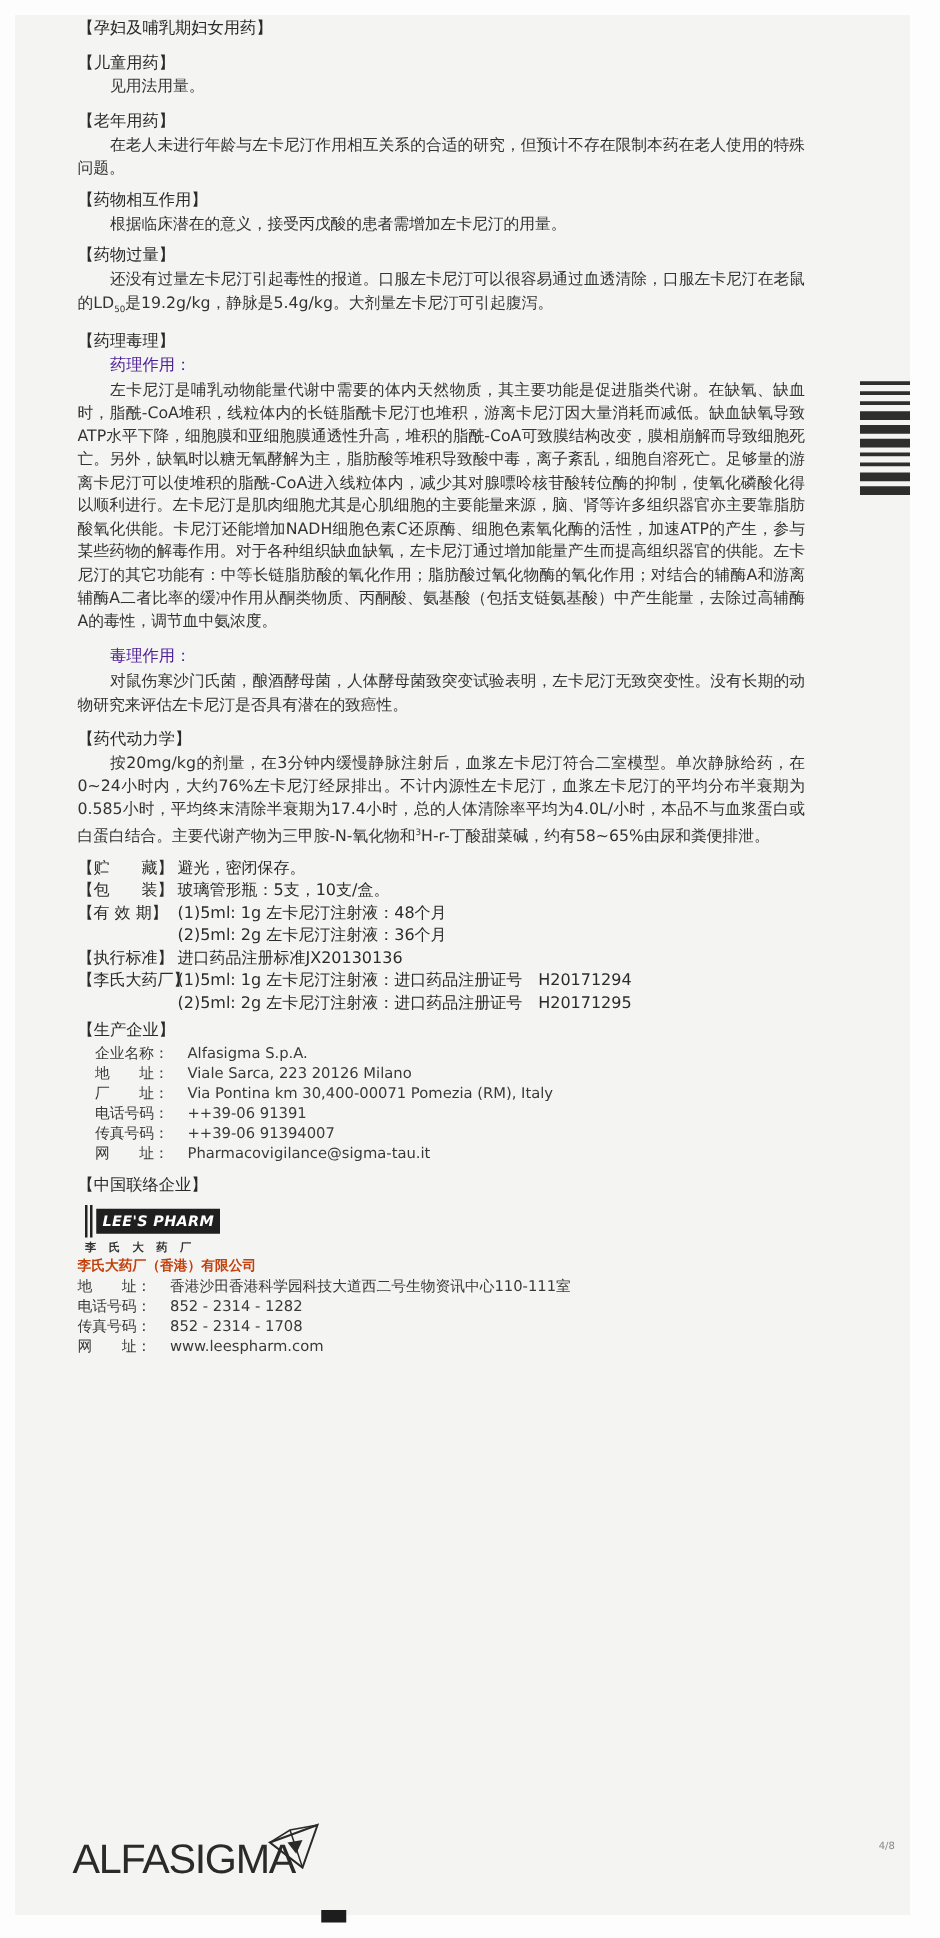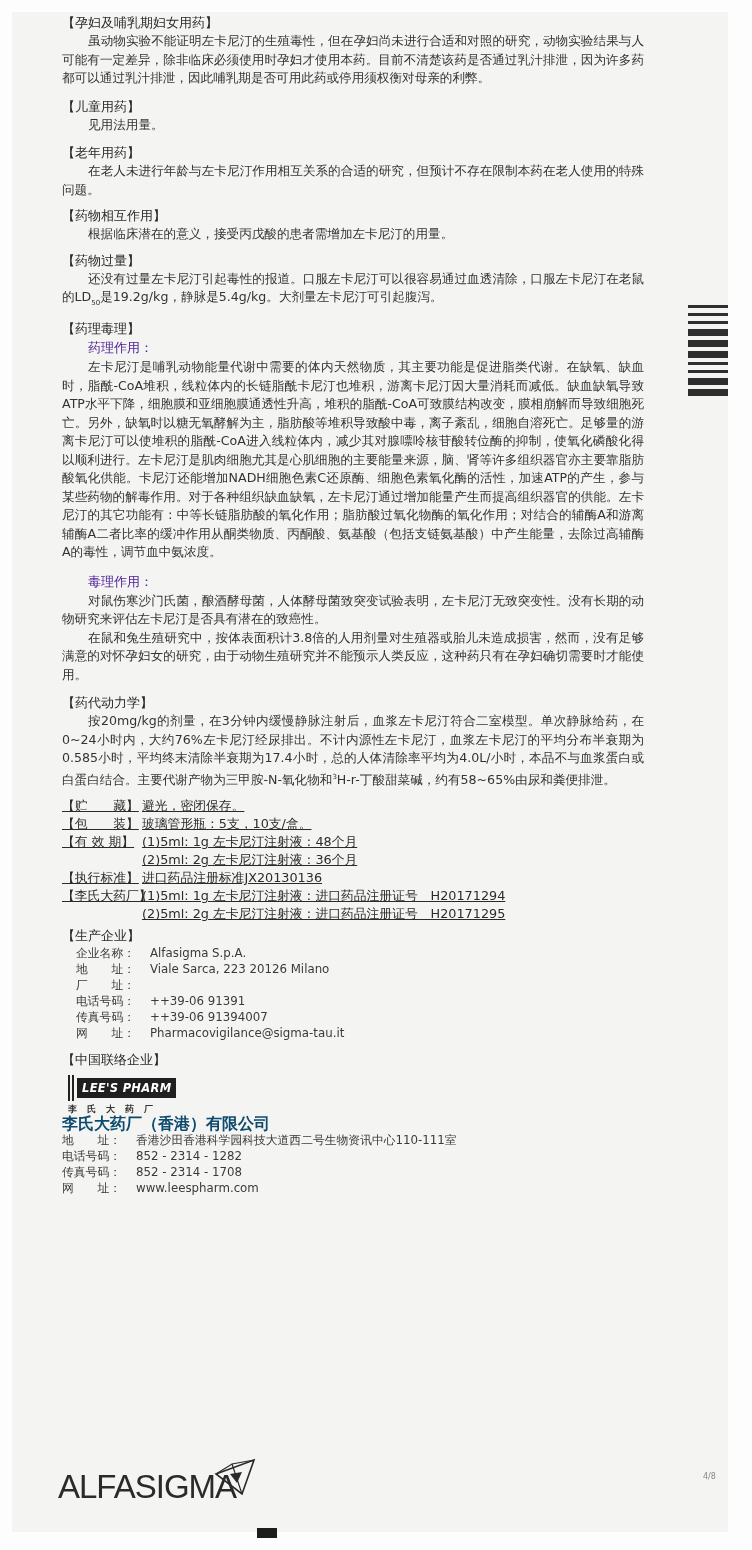--- a/index.html
+++ b/index.html
@@ -3,51 +3,50 @@
 <meta charset="utf-8">
 <style>
   html,body{margin:0;padding:0;background:#fdfdfd;}
   body{width:752px;height:1550px;position:relative;overflow:hidden;font-family:"DejaVu Sans",sans-serif;color:#2b2b2b;}
   .paper{position:absolute;left:12px;top:12px;width:716px;height:1520px;background:#f4f4f3;}
   .content{position:absolute;left:62px;top:14px;width:582px;}
   .sec{margin:0;}
   .h{font-size:13px;line-height:18px;margin:0;color:#2a2a2a;}
   .p{font-size:12.6px;line-height:18.5px;margin:0;text-indent:26px;text-align:justify;color:#333;}
   .sub{font-size:13px;line-height:20px;padding-left:26px;margin:0;color:#4c1d95;}.gap8{height:8px}.gap10{height:10px}.gap4{height:4px}
-  .kv{display:flex;font-size:12.8px;line-height:18px;text-decoration:underline;}
+  .kv{display:flex;font-size:12.8px;line-height:18px;}
   .kv .k{width:80px;flex:none;white-space:pre;}
   .kv .v{flex:1;}
   .kv2{display:flex;font-size:11.8px;line-height:16px;padding-left:14px;color:#3a3a3a;}
   .kv2 .k{width:74px;flex:none;white-space:pre;}
   .logo-lees{margin:6px 0 2px 6px;display:flex;align-items:center;gap:3px;}
   .logo-lees .bars{display:flex;gap:2px;}
   .logo-lees .bars i{display:block;width:2px;height:26px;background:#222;}
   .logo-lees .box{background:#1f1f1f;color:#fff;font-weight:bold;font-size:11.5px;padding:3px 5px;letter-spacing:0.3px;font-style:italic;}
   .lees-cn{font-size:9px;letter-spacing:10px;padding-left:6px;font-weight:bold;color:#333;}
-  .lees-name{font-size:16px;font-weight:bold;line-height:16px;color:#0c4a6e;padding-left:0;}
+  .lees-name{font-size:11px;font-weight:bold;line-height:16px;color:#c2410c;padding-left:0;}
   .alfasigma{position:absolute;left:58px;top:1468px;font-family:"Liberation Sans",sans-serif;font-size:33px;letter-spacing:-1px;color:#2a2a2a;}
   .alfa-mark{position:absolute;left:212px;top:1458px;width:44px;height:40px;}
   .blackbar{position:absolute;left:257px;top:1528px;width:20px;height:10px;background:#1d1d1d;}
   .barcode{position:absolute;left:688px;top:305px;width:40px;}
   .barcode i{display:block;height:3px;background:#2e2e2e;margin-bottom:5px;}
   .barcode i.t{height:7px;margin-bottom:4px;}
   .pageno{position:absolute;left:703px;top:1472px;font-size:8px;color:#888;text-align:center;}
   sub{font-size:7px;}
   sup{font-size:7px;}
 </style>
 </head>
 <body>
 
 <div class="paper"></div>
 
 <div class="content">
 
   <div class="sec">
     <p class="h">【孕妇及哺乳期妇女用药】</p>
-    <p class="p">虽动物实验不能证明左卡尼汀的生殖毒性，但在孕妇尚未进行合适和对照的研究，动物实验结果与人可能有一定差异，除非临床必须使用时孕妇才使用本药。目前不清楚该药是否通过乳汁排泄，因为许多药都可以通过乳汁排泄，因此哺乳期是否可用此药或停用须权衡对母亲的利弊。</p>
   </div>
   <div class="gap10"></div>
 
   <div class="sec">
     <p class="h">【儿童用药】</p>
     <p class="p">见用法用量。</p>
   </div>
   <div class="gap10"></div>
 
   <div class="sec">
@@ -68,21 +67,20 @@
   </div>
   <div class="gap8"></div>
 
   <div class="sec">
     <p class="h">【药理毒理】</p>
     <p class="sub">药理作用：</p>
     <p class="p">左卡尼汀是哺乳动物能量代谢中需要的体内天然物质，其主要功能是促进脂类代谢。在缺氧、缺血时，脂酰-CoA堆积，线粒体内的长链脂酰卡尼汀也堆积，游离卡尼汀因大量消耗而减低。缺血缺氧导致ATP水平下降，细胞膜和亚细胞膜通透性升高，堆积的脂酰-CoA可致膜结构改变，膜相崩解而导致细胞死亡。另外，缺氧时以糖无氧酵解为主，脂肪酸等堆积导致酸中毒，离子紊乱，细胞自溶死亡。足够量的游离卡尼汀可以使堆积的脂酰-CoA进入线粒体内，减少其对腺嘌呤核苷酸转位酶的抑制，使氧化磷酸化得以顺利进行。左卡尼汀是肌肉细胞尤其是心肌细胞的主要能量来源，脑、肾等许多组织器官亦主要靠脂肪酸氧化供能。卡尼汀还能增加NADH细胞色素C还原酶、细胞色素氧化酶的活性，加速ATP的产生，参与某些药物的解毒作用。对于各种组织缺血缺氧，左卡尼汀通过增加能量产生而提高组织器官的供能。左卡尼汀的其它功能有：中等长链脂肪酸的氧化作用；脂肪酸过氧化物酶的氧化作用；对结合的辅酶A和游离辅酶A二者比率的缓冲作用从酮类物质、丙酮酸、氨基酸（包括支链氨基酸）中产生能量，去除过高辅酶A的毒性，调节血中氨浓度。</p>
     <div class="gap10"></div>
     <p class="sub">毒理作用：</p>
     <p class="p">对鼠伤寒沙门氏菌，酿酒酵母菌，人体酵母菌致突变试验表明，左卡尼汀无致突变性。没有长期的动物研究来评估左卡尼汀是否具有潜在的致癌性。</p>
-    <p class="p">在鼠和兔生殖研究中，按体表面积计3.8倍的人用剂量对生殖器或胎儿未造成损害，然而，没有足够满意的对怀孕妇女的研究，由于动物生殖研究并不能预示人类反应，这种药只有在孕妇确切需要时才能使用。</p>
   </div>
   <div class="gap10"></div>
 
   <div class="sec">
     <p class="h">【药代动力学】</p>
     <p class="p"><span>按20mg/kg的剂量，在3分钟内缓慢静脉注射后，血浆左卡尼汀符合二室模型。单次静脉给药，在0~24小时内，大约76%左卡尼汀经尿排出。不计内源性左卡尼汀，血浆左卡尼汀的平均分布半衰期为0.585小时，平均终末清除半衰期为17.4小时，总的人体清除率平均为4.0L/小时，本品不与血浆蛋白或白蛋白结合。主要代谢产物为三甲胺-N-氧化物和</span><sup>3</sup><span>H-r-丁酸甜菜碱，约有58~65%由尿和粪便排泄。</span></p>
   </div>
   <div class="gap8"></div>
 
   <div class="sec">
@@ -120,20 +118,21 @@
     <div class="kv2">
         <span class="k">企业名称：</span>
         <span>Alfasigma S.p.A.</span>
       </div>
     <div class="kv2">
         <span class="k">地　　址：</span>
         <span>Viale Sarca, 223 20126 Milano</span>
       </div>
     <div class="kv2">
         <span class="k">厂　　址：</span>
+        <span>Via Pontina km 30,400-00071 Pomezia (RM), Italy</span>
       </div>
     <div class="kv2">
         <span class="k">电话号码：</span>
         <span>++39-06 91391</span>
       </div>
     <div class="kv2">
         <span class="k">传真号码：</span>
         <span>++39-06 91394007</span>
       </div>
     <div class="kv2">

